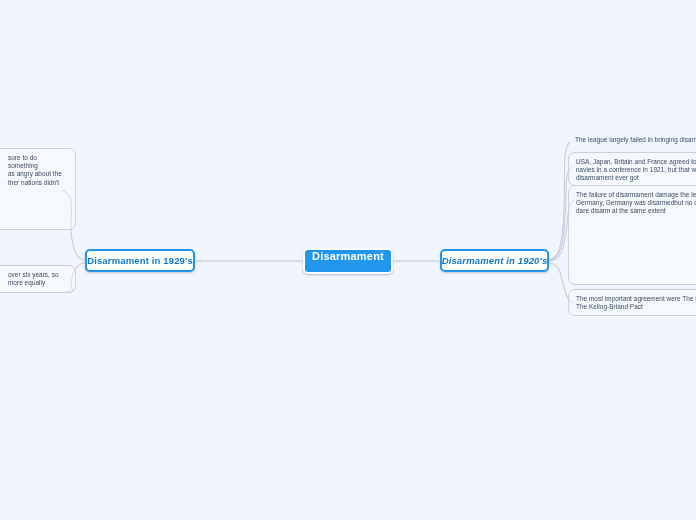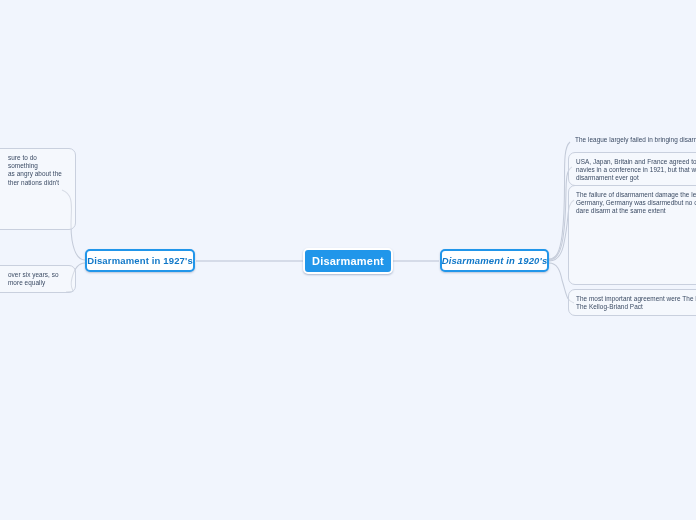--- a/index.html
+++ b/index.html
@@ -44,21 +44,20 @@
     height: 26px;
     background: #2196ea;
     border: 2px solid #ffffff;
     border-radius: 5px;
     box-shadow: 0 1px 2px rgba(40,70,120,0.35);
     color: #ffffff;
     font-size: 11px;
     font-weight: bold;
     letter-spacing: 0.2px;
     display: flex;
-    align-items: center;
     justify-content: center;
   }
 
   .node-branch {
     height: 23px;
     background: #ffffff;
     border: 2px solid #2196ea;
     border-radius: 5px;
     box-shadow: 0 1px 2px rgba(40,70,120,0.28);
     color: #1178c8;
@@ -133,21 +132,21 @@
     <path d="M549,260 C557,260 561,251 563,238 C569,198 562,172 572,167" stroke="#c4cbd9" stroke-width="1.05" fill="none"></path>
     <path d="M549,261 C558,261 562,254 564,243 C570,215 566,205 574,200" stroke="#c4cbd9" stroke-width="1.05" fill="none"></path>
     <path d="M549,263 C557,263 560,270 562,280 C567,296 566,300 574,303" stroke="#c4cbd9" stroke-width="1.05" fill="none"></path>
   </svg>
 
   <div class="node node-root">
     <span>Disarmament</span>
   </div>
 
   <div class="node node-branch left">
-    <span>Disarmament in 1927's</span>
+    <span>Disarmament in 1929's</span>
   </div>
 
   <div class="node node-branch right">
     <span>Disarmament in 1920's</span>
   </div>
 
   <div class="leaf bordered l1">
     <p>sure to do something</p>
     <p>as angry about the</p>
     <p>ther nations didn't</p>

